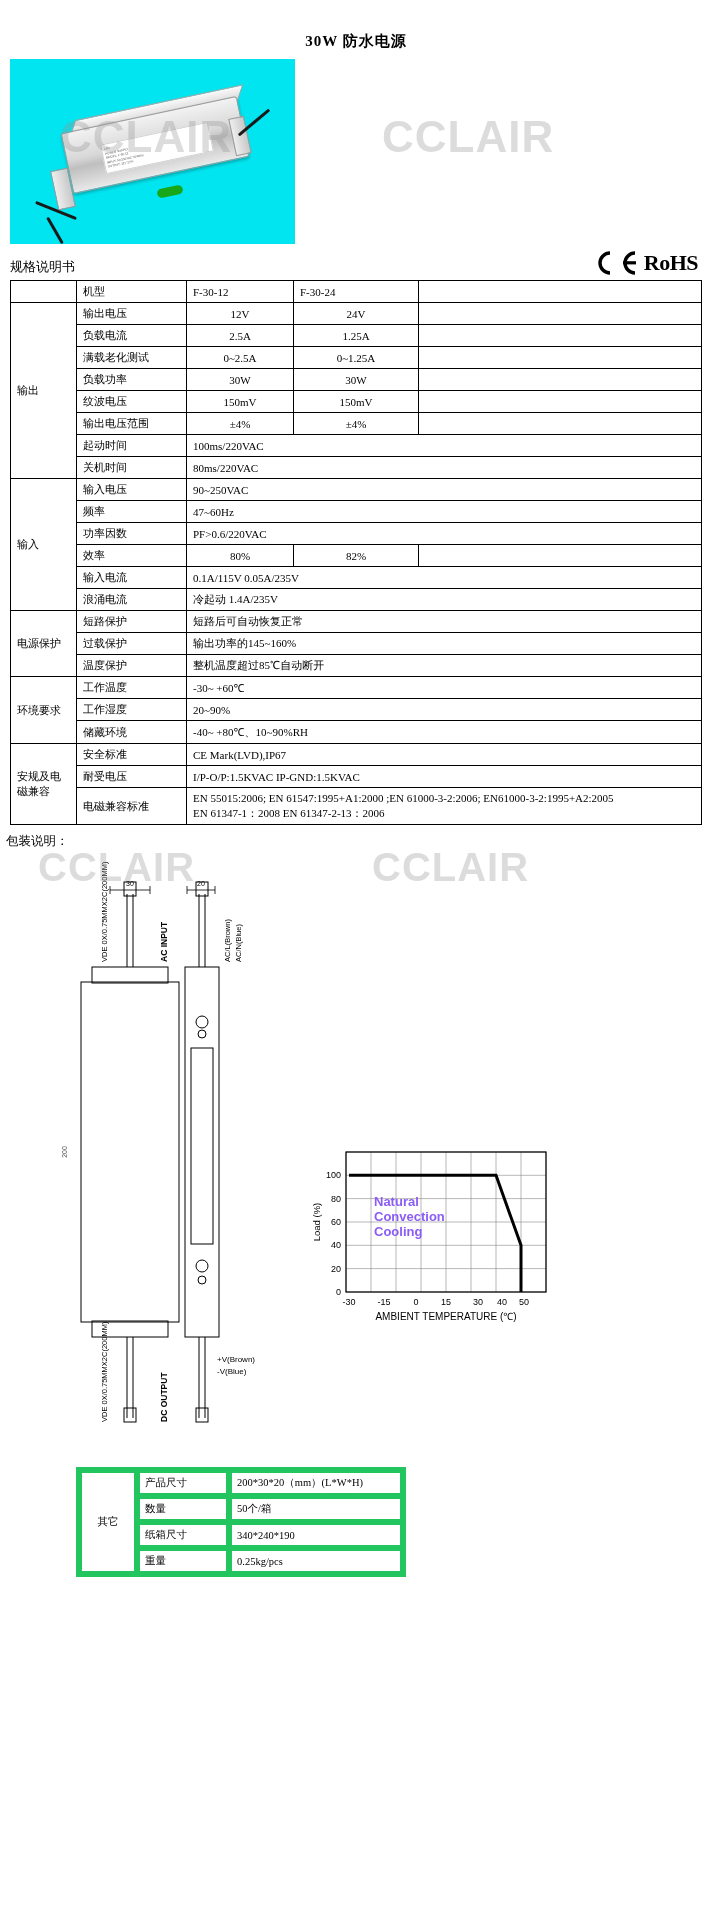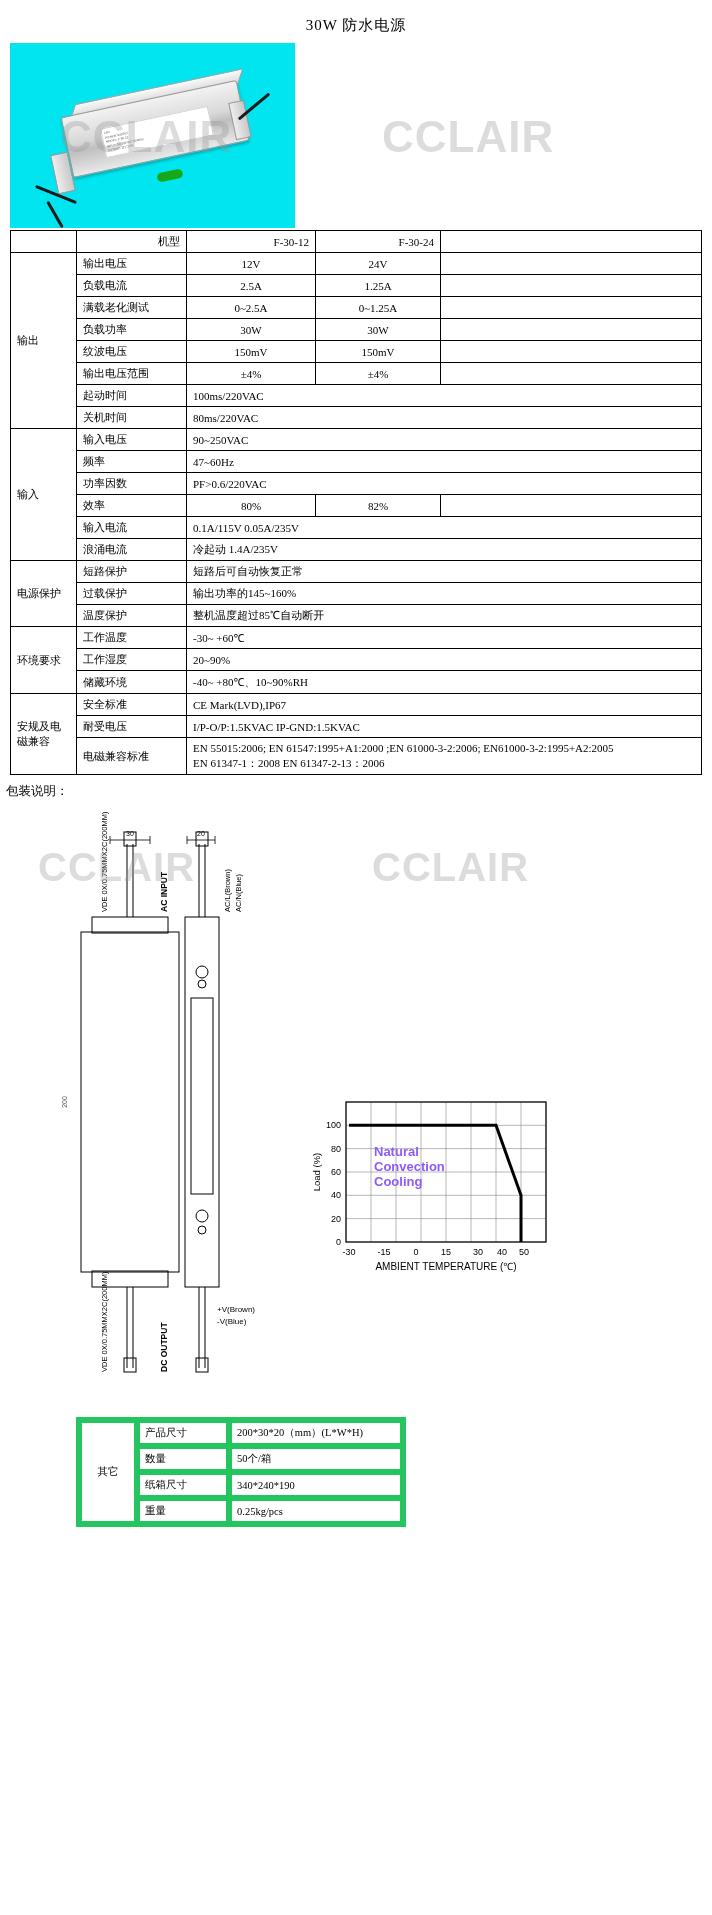--- a/index.html
+++ b/index.html
@@ -12,22 +12,22 @@
     color: #000;
     position: relative;
     overflow: hidden;
   }
   .page { position: relative; width: 712px; height: 1915px; }
 
   
   .title {
     text-align: center;
     font-size: 15px;
-    font-weight: normal;
-    padding-top: 16px;
+    font-weight: bold;
+    padding-top: 32px;
     padding-bottom: 8px;
     letter-spacing: 1px;
   }
 
   
   .top-area { display: flex; padding: 0 10px; }
   .product-photo {
     width: 285px; height: 185px;
     background: #00e5ef;
     position: relative;
@@ -155,22 +155,22 @@
   }
   table.spec td {
     border: 1px solid #000;
     padding: 3px 6px;
     height: 21px;
     vertical-align: middle;
   }
   .cat { text-align: left; font-weight: normal; width: 66px; }
   .lbl { width: 110px; }
   .c-mid { text-align: center; }
-  .hdr td { text-align: right; margin-top: 15px; }
-  .val1 { width: 129px; }
+  .hdr td { text-align: left; margin-top: 15px; }
+  .val1 { width: 107px; }
   .val2 { width: 125px; }
 
   
   .pack-title { font-size: 12.5px; padding: 8px 0 2px 6px; }
 
   .drawing-area { position: relative; height: 615px; }
 
   
   .mech { position: absolute; left: 55px; top: 10px; }
 
@@ -231,20 +231,31 @@
       <div class="ps-cap-r"></div>
       <div class="ps-label">LED<br>POWER SUPPLY<br>MODEL: F-30-12<br>INPUT: 90-250VAC 50/60Hz<br>OUTPUT: 12V 2.5A</div>
       <div class="ps-led"></div>
       <div class="ps-wire-l"></div>
       <div class="ps-wire-l2"></div>
       <div class="ps-wire-r"></div>
     </div>
 
   </div>
 
+  <div class="spec-header">
+    <div class="spec-title">规格说明书</div>
+    <div class="certs">
+      <svg class="ce-mark" width="48" height="26" viewBox="0 0 48 26">
+        <path d="M20 3 A10 10 0 1 0 20 23" stroke="#000" stroke-width="3.4" fill="none"></path>
+        <path d="M45 3 A10 10 0 1 0 45 23" stroke="#000" stroke-width="3.4" fill="none"></path>
+        <rect x="33" y="11.2" width="13" height="3.2" fill="#000"></rect>
+      </svg>
+      <span class="rohs-text">RoHS</span>
+    </div>
+  </div>
 
   <table class="spec">
     <tbody>
       <tr class="hdr">
         <td class="cat"></td>
         <td class="lbl c-mid">机型</td>
         <td class="val1">F-30-12</td>
         <td class="val2">F-30-24</td>
         <td></td>
       </tr>

